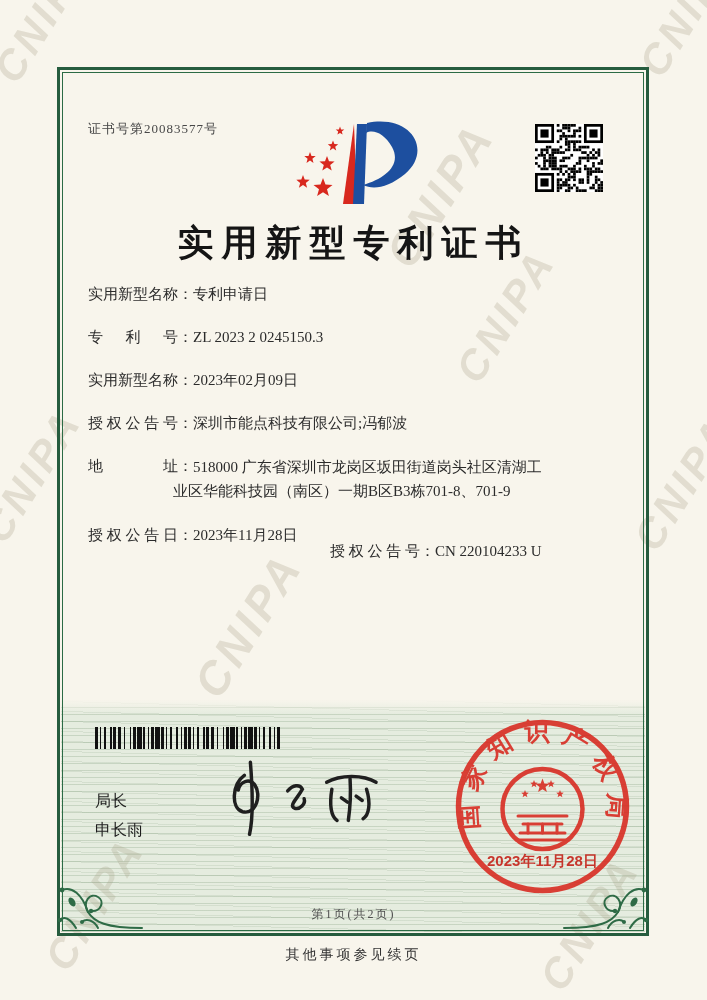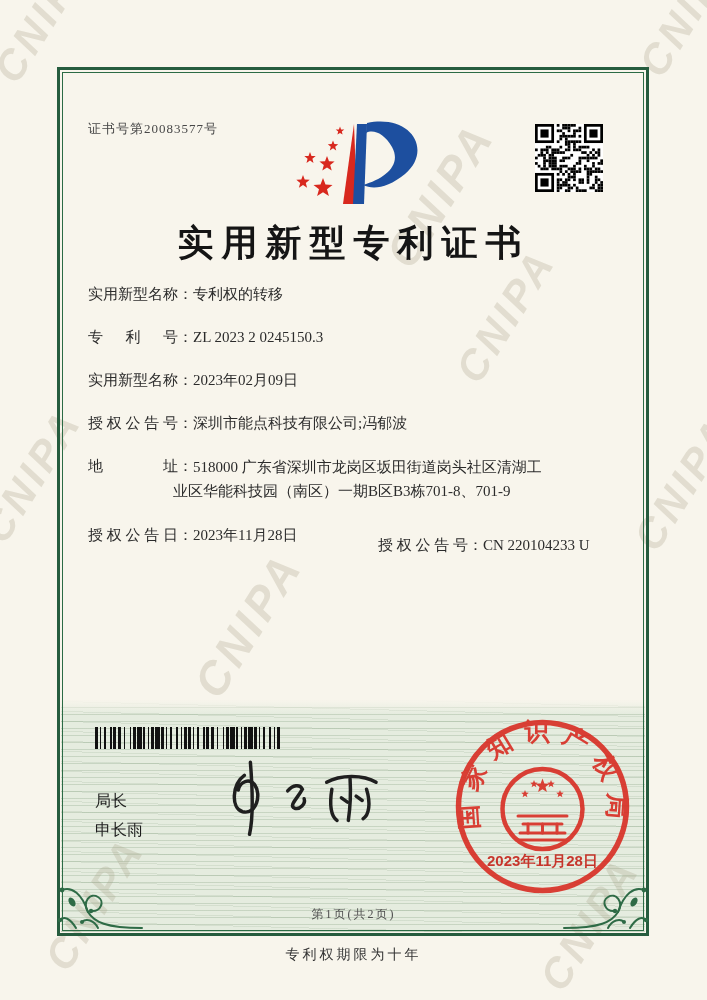--- a/index.html
+++ b/index.html
@@ -29,21 +29,21 @@
   .qr{position:absolute;left:535px;top:124px;}
   .title{position:absolute;left:0;top:219px;width:707px;text-align:center;
          font-size:36px;font-weight:700;letter-spacing:8px;color:#151515;}
   .fields{position:absolute;left:88px;top:283px;width:530px;font-size:15px;}
   .frow{line-height:22px;margin-bottom:21px;position:relative;}
   .flabel{display:inline-block;width:90px;text-align:justify;text-align-last:justify;vertical-align:top;}
   .fcolon{display:inline-block;width:15px;vertical-align:top;}
   .fvalue{display:inline-block;vertical-align:top;max-width:420px;}
   .addr2{display:block;margin-left:85px;line-height:24px;}
   .addr1{line-height:24px;text-align:center;}
-  .gpair2{position:absolute;left:242px;top:10px;margin-left:48px;}
+  .gpair2{position:absolute;left:242px;top:16px;}
   .paras{position:absolute;left:85px;top:572px;width:552px;font-size:13.5px;
          font-style:italic;line-height:27px;text-align:justify;color:#2f2f2f;}
   .paras p{margin:0 0 7px 0;text-indent:2em;}
   .barcode{position:absolute;left:95px;top:727px;height:22px;display:flex;}
   .barcode div{height:22px;}
   .sig-title{position:absolute;left:95px;top:791px;font-size:16px;color:#1c1c1c;
              font-family:"Liberation Sans","DejaVu Sans",sans-serif;}
   .sig-name{position:absolute;left:95px;top:820px;font-size:16px;color:#1c1c1c;
              font-family:"Liberation Sans","DejaVu Sans",sans-serif;}
   .signature{position:absolute;left:210px;top:758px;}
@@ -352,21 +352,21 @@
         <rect x="54.400000000000006" y="5.44" width="8.16" height="8.16" fill="#000"></rect>
         <rect x="0" y="48.96" width="19.040000000000003" height="19.040000000000003" fill="#000"></rect>
         <rect x="2.72" y="51.68000000000001" width="13.600000000000001" height="13.600000000000001" fill="#fff"></rect>
         <rect x="5.44" y="54.400000000000006" width="8.16" height="8.16" fill="#000"></rect>
       </svg>
 
     <div class="title">实用新型专利证书</div>
 
     <div class="fields">
       <div class="frow">
-        <span class="flabel">实用新型名称</span><span class="fcolon">：</span><span class="fvalue">专利权的转移</span>
+        <span class="flabel">实用新型名称</span><span class="fcolon">：</span><span class="fvalue">专利申请日</span>
       </div>
       <div class="frow">
         <span class="flabel">专利号</span><span class="fcolon">：</span><span class="fvalue">ZL 2023 2 0245150.3</span>
       </div>
       <div class="frow">
         <span class="flabel">实用新型名称</span><span class="fcolon">：</span><span class="fvalue">2023年02月09日</span>
       </div>
       <div class="frow">
         <span class="flabel">授权公告号</span><span class="fcolon">：</span><span class="fvalue">深圳市能点科技有限公司;冯郁波</span>
       </div>
@@ -501,15 +501,15 @@
         <path d="M78,110 V119"></path>
         <path d="M92.5,110 V119"></path>
         <path d="M107,110 V119"></path>
         <path d="M70,119 H115"></path>
         <path d="M66,126 H119"></path>
       </g>
       <text class="seal-date" x="92.5" y="152" text-anchor="middle">2023年11月28日</text>
     </svg>
 
     <div class="pagenum">第1页(共2页)</div>
-    <div class="note">专利权期限为十年</div>
+    <div class="note">其他事项参见续页</div>
   </div>
 </div>
 
 </body></html>

